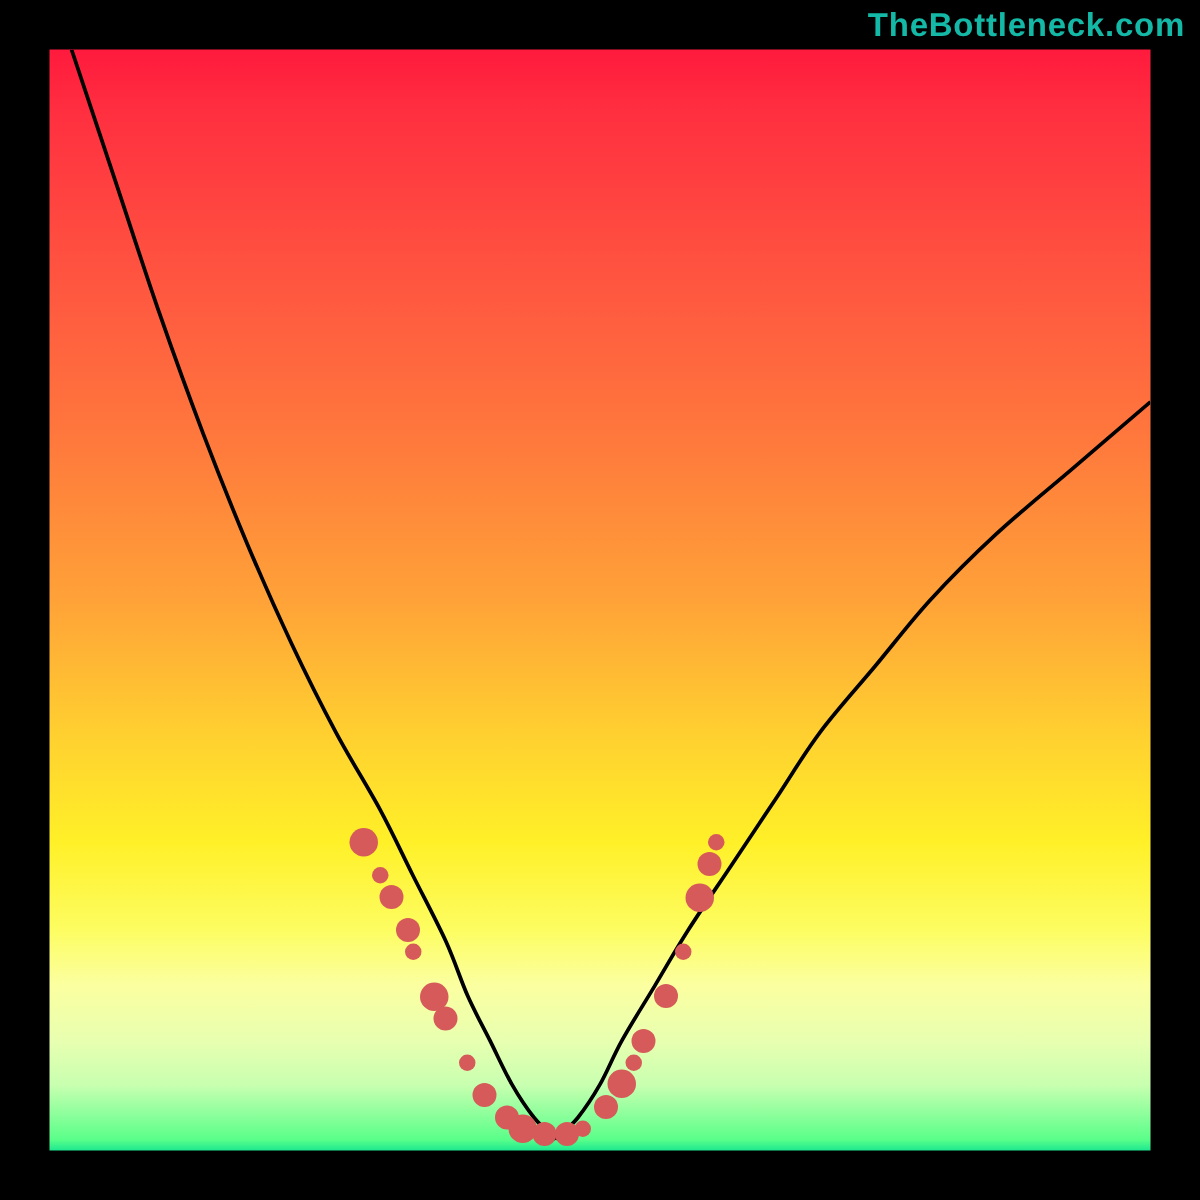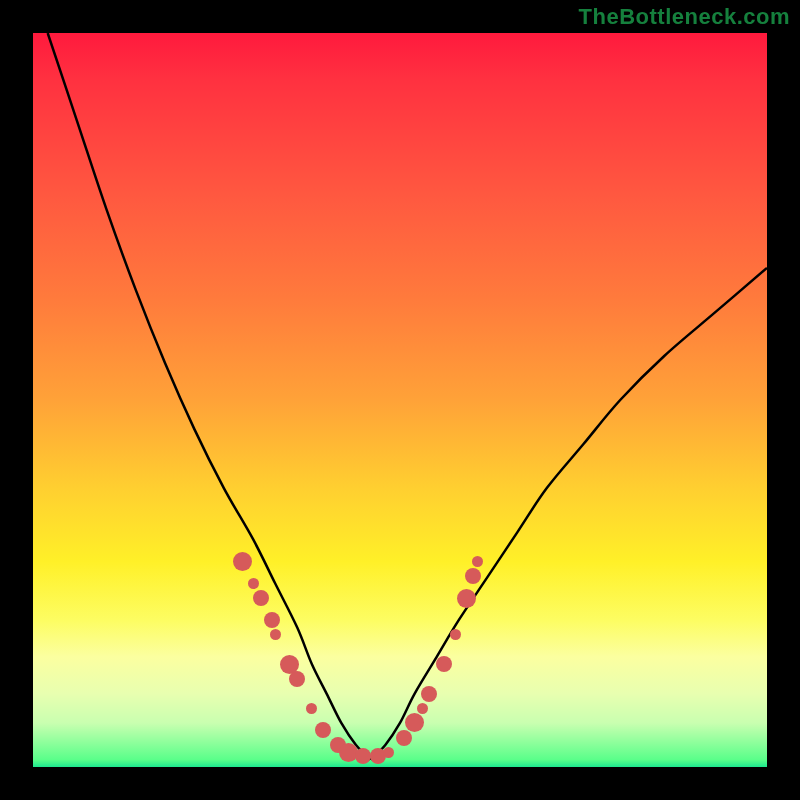--- a/index.html
+++ b/index.html
@@ -16,21 +16,21 @@
     width: 800px;
     height: 800px;
     background: #000;
   }
   .watermark {
     position: absolute;
     top: 4px;
     right: 10px;
     font-size: 22px;
     font-weight: 600;
-    color: #15803d;
+    color: #14b8a6;
     letter-spacing: 0.5px;
     z-index: 30;
     user-select: none;
   }
   .plot-area {
     position: absolute;
     left: 33px;
     top: 33px;
     width: 734px;
     height: 734px;

